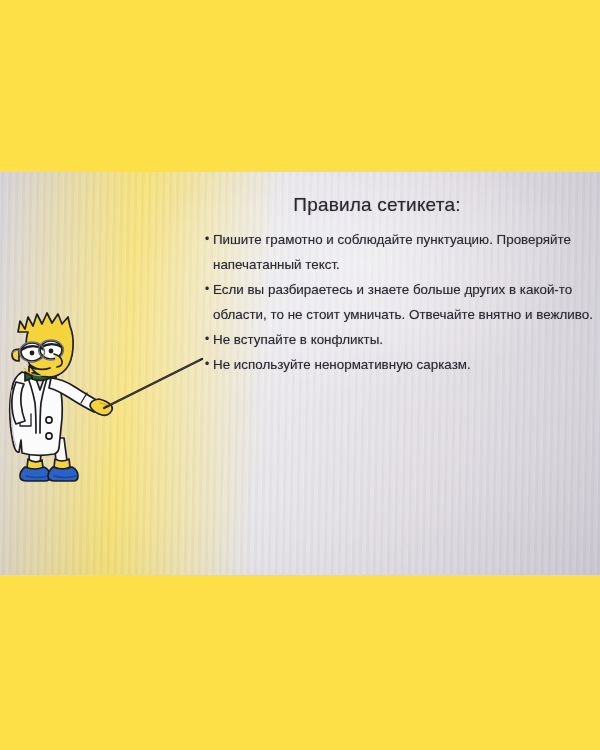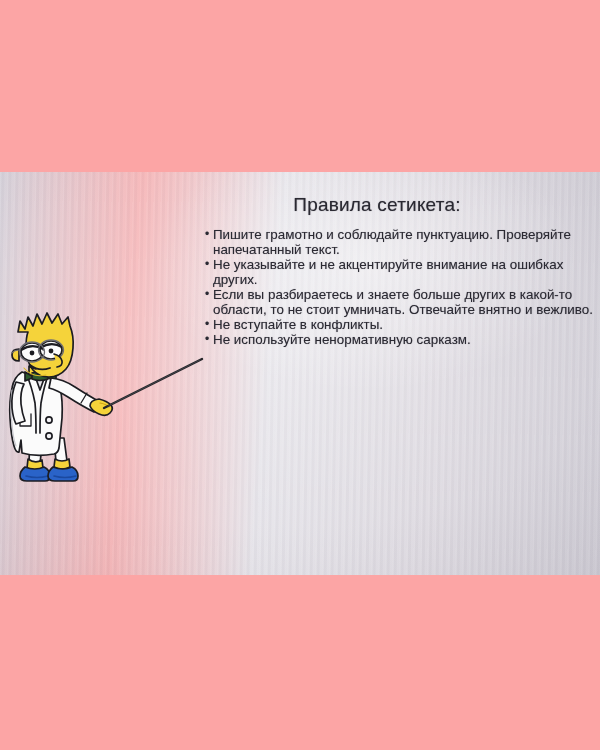--- a/index.html
+++ b/index.html
@@ -12,21 +12,21 @@
     width: 600px;
     height: 750px;
     overflow: hidden;
     font-family: "Liberation Sans", sans-serif;
   }
 
   #photo-frame {
     position: relative;
     width: 600px;
     height: 750px;
-    background: #fca5a5;
+    background: #fde047;
     overflow: hidden;
   }
 
   
   #slide {
     position: absolute;
     left: 0;
     top: 172px;
     width: 600px;
     height: 403px;
@@ -91,21 +91,21 @@
     text-shadow: 0 0 1.1px rgba(60,58,70,0.55);
   }
   ul#rules-list {
     list-style: none;
     margin: 0;
     padding: 0;
   }
   ul#rules-list li {
     position: relative;
     font-size: 13.4px;
-    line-height: 15px;
+    line-height: 25px;
     color: #2b2a33;
     padding-left: 7px;
     margin-bottom: 0px;
     text-shadow: 0 0 1px rgba(60,58,70,0.45);
   }
   ul#rules-list li::before {
     content: "\2022";
     position: absolute;
     left: -1px;
     top: -0.5px;
@@ -240,21 +240,20 @@
       <svg id="pointer-stick" viewBox="0 0 210 230" xmlns="http://www.w3.org/2000/svg">
         <line x1="100" y1="122" x2="198" y2="73" stroke="#232327" stroke-width="2.4" stroke-linecap="round"></line>
         <line x1="104" y1="120" x2="196" y2="74" stroke="#4a4a52" stroke-width="0.8" stroke-linecap="round"></line>
       </svg>
     </div>
 
     <div id="text-col">
       <h1 id="slide-title">Правила сетикета:</h1>
       <ul id="rules-list">
         <li>Пишите грамотно и соблюдайте пунктуацию. Проверяйте напечатанный текст.</li>
-        <li>Не указывайте и не акцентируйте внимание на ошибках  других.</li>
         <li>Если вы разбираетесь и знаете больше других в какой-то области, то не стоит умничать. Отвечайте внятно и вежливо.</li>
         <li>Не вступайте в конфликты.</li>
         <li>Не используйте ненормативную сарказм.</li>
       </ul>
     </div>
 
   </div>
 </div>
 
 </body></html>

